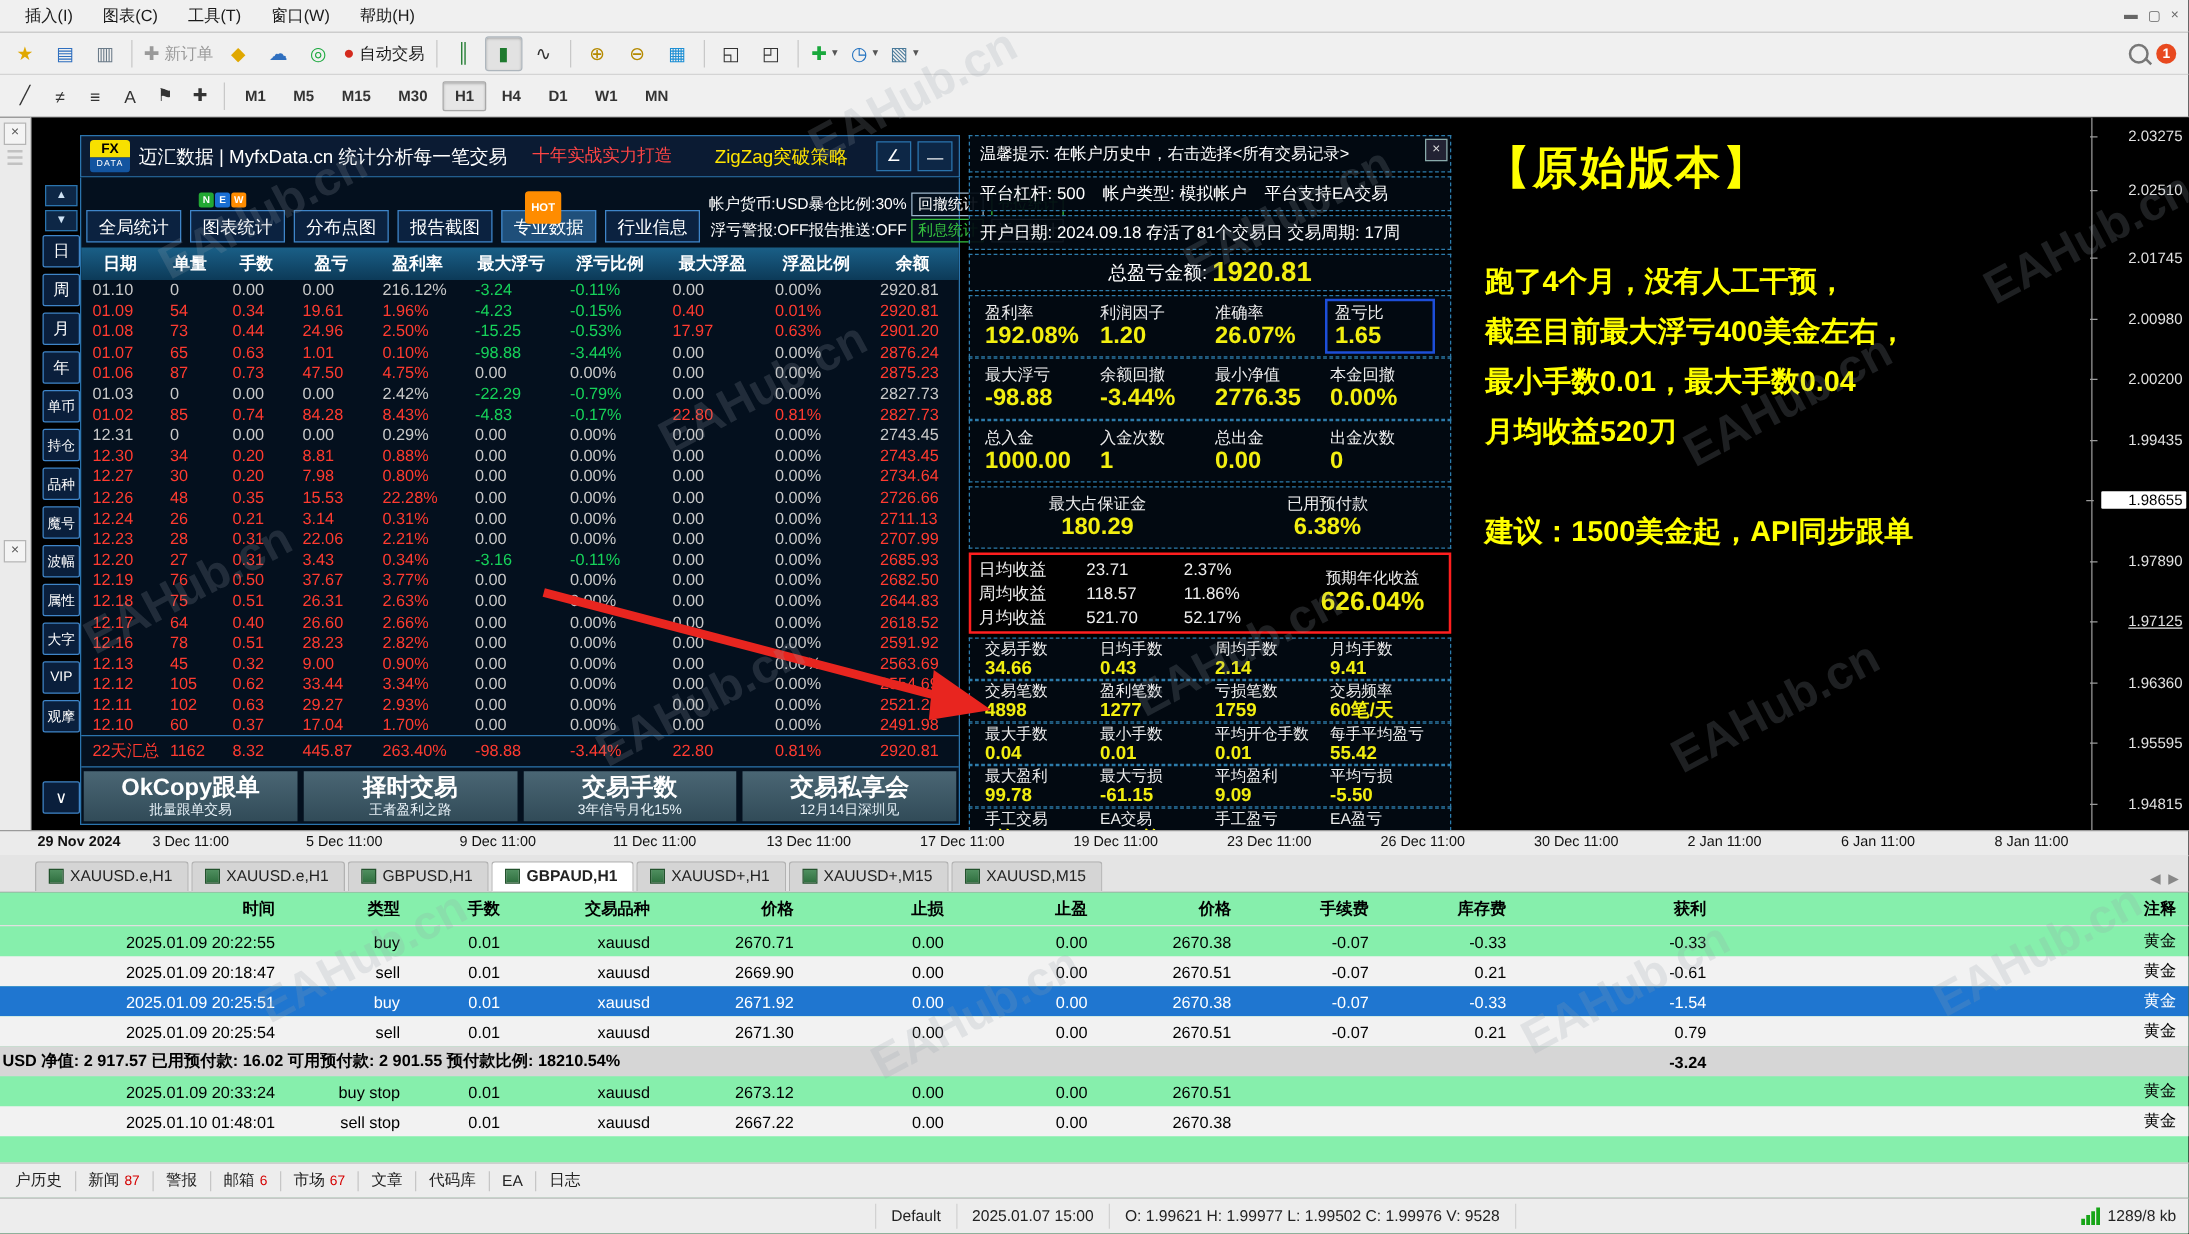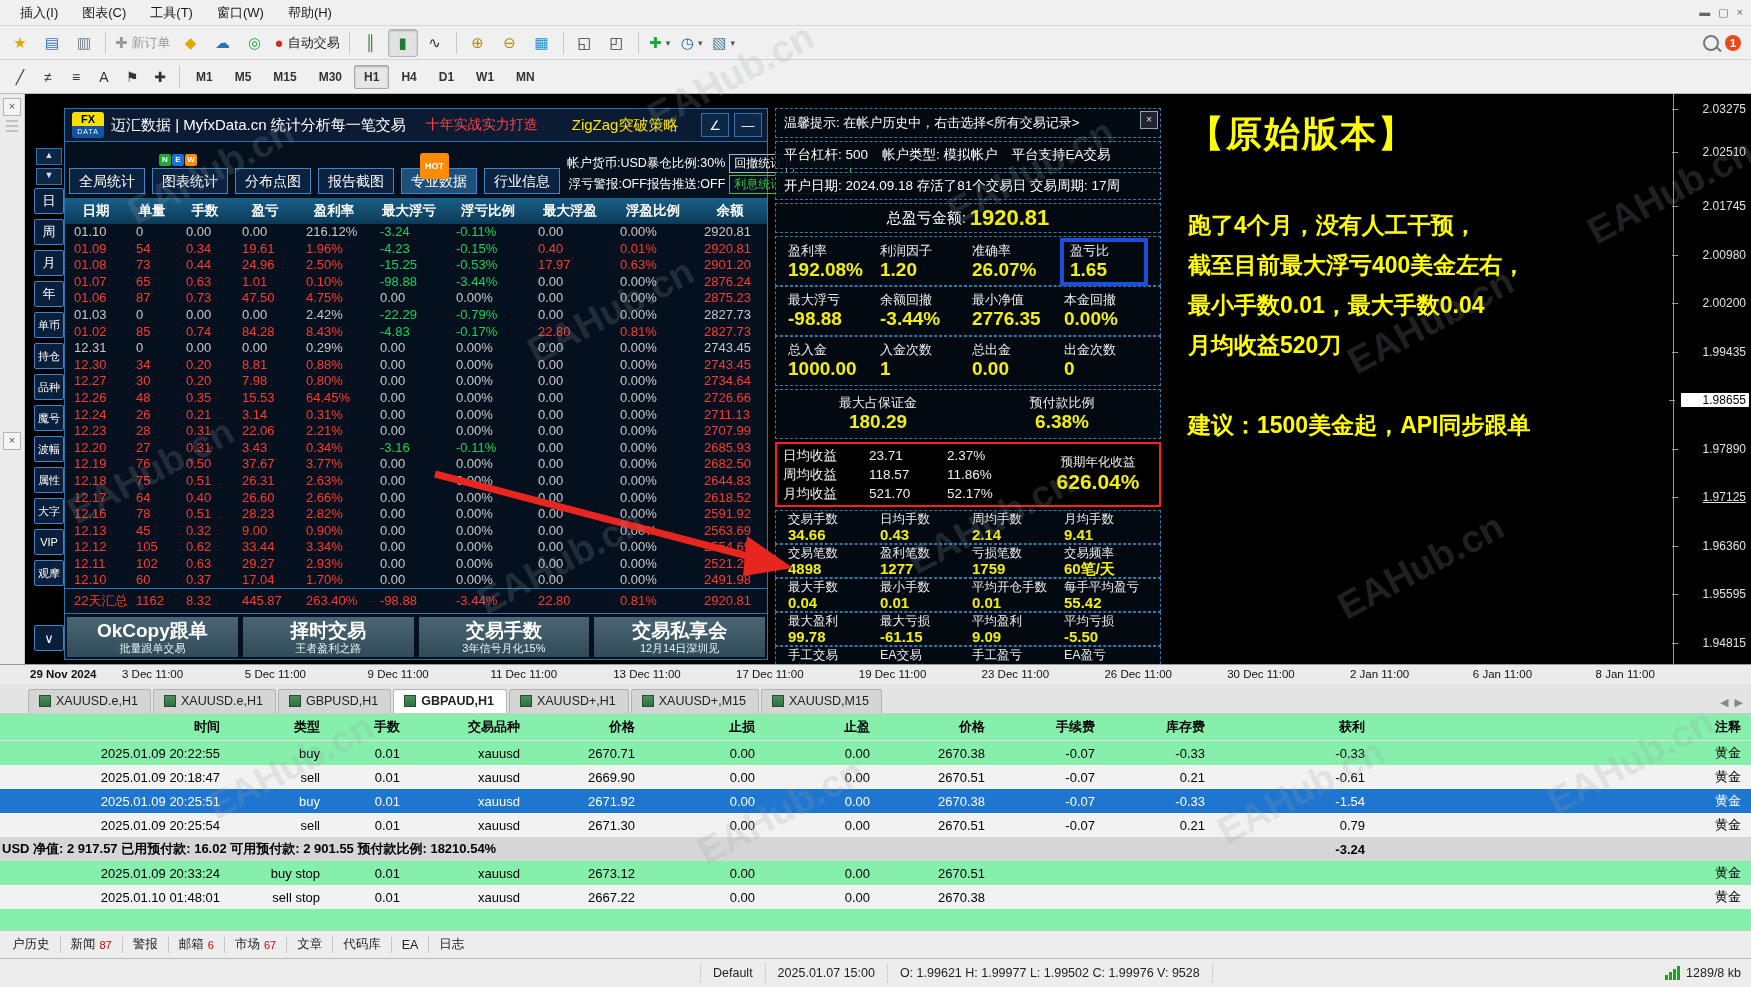--- a/index.html
+++ b/index.html
@@ -86,21 +86,21 @@
   .ip-tip{height:30px;display:flex;align-items:center;font-size:13px;white-space:nowrap;overflow:hidden;}
   .ip-close{position:absolute;right:2px;top:2px;width:16px;height:16px;border:1px solid #8aa;color:#ddd;background:#223;font-size:11px;line-height:14px;text-align:center;}
   .ip-line{height:28px;display:flex;align-items:center;font-size:13.5px;gap:14px;white-space:nowrap;}
   .ip-total{height:30px;display:flex;align-items:center;justify-content:center;gap:4px;}
   .ip-total .lb{font-size:15px;}
   .ip-total .vl{font-size:22px;font-weight:bold;color:#f2ee10;}
   .ip-grid{height:50px;display:grid;grid-template-columns:repeat(4,1fr);align-items:center;}
   .ip-cell{padding-left:4px;}
   .ip-cell .lb{font-size:13px;color:#eee;line-height:16px;white-space:nowrap;}
   .ip-cell .vl{font-size:19px;font-weight:bold;color:#f2ee10;line-height:22px;white-space:nowrap;}
-  .ip-cell.boxed{border:4px solid #1d4ed8;padding:1px 6px;margin-right:4px;}
+  .ip-cell.boxed{border:2px solid #1d4ed8;padding:1px 6px;margin-right:4px;}
   .ip-grid2{height:50px;display:grid;grid-template-columns:1fr 1fr;text-align:center;align-items:center;}
   .ip-avg{height:66px;border:2px solid #ff1f1f;display:flex;align-items:center;padding:2px 6px;}
   .ip-avg-tbl{flex:1;}
   .ip-avg-row{display:flex;font-size:13.5px;line-height:19px;color:#eee;}
   .ip-avg-row .a{width:86px;} .ip-avg-row .b{width:78px;} .ip-avg-row .c{width:70px;}
   .ip-annual{width:110px;text-align:center;}
   .ip-annual .lb{font-size:12.5px;color:#eee;line-height:15px;white-space:nowrap;}
   .ip-annual .vl{font-size:21px;font-weight:bold;color:#f2ee10;line-height:24px;}
   .ip-grid.small{height:34px;}
   .ip-grid.small .lb{font-size:12.5px;line-height:14px;}
@@ -503,21 +503,21 @@
             <div class="fx-cell c-w" style="width: 82px;">0.00%</div>
             <div class="fx-cell c-w" style="width: 82px;">0.00</div>
             <div class="fx-cell c-w" style="width: 84px;">0.00%</div>
             <div class="fx-cell c-r" style="width: 70px;">2734.64</div>
           </div>
           <div class="fx-row">
             <div class="fx-cell c-r" style="width: 62px;">12.26</div>
             <div class="fx-cell c-r" style="width: 50px;">48</div>
             <div class="fx-cell c-r" style="width: 56px;">0.35</div>
             <div class="fx-cell c-r" style="width: 64px;">15.53</div>
-            <div class="fx-cell c-r" style="width: 74px;">64.45%</div>
+            <div class="fx-cell c-r" style="width: 74px;">22.28%</div>
             <div class="fx-cell c-w" style="width: 76px;">0.00</div>
             <div class="fx-cell c-w" style="width: 82px;">0.00%</div>
             <div class="fx-cell c-w" style="width: 82px;">0.00</div>
             <div class="fx-cell c-w" style="width: 84px;">0.00%</div>
             <div class="fx-cell c-r" style="width: 70px;">2726.66</div>
           </div>
           <div class="fx-row">
             <div class="fx-cell c-r" style="width: 62px;">12.24</div>
             <div class="fx-cell c-r" style="width: 50px;">26</div>
             <div class="fx-cell c-r" style="width: 56px;">0.21</div>
@@ -755,21 +755,21 @@
             <div class="vl">0</div>
           </div>
         </div>
       </div>
     <div class="ip-sec ip-grid2">
         <div class="ip-cell">
           <div class="lb">最大占保证金</div>
           <div class="vl">180.29</div>
         </div>
         <div class="ip-cell">
-          <div class="lb">预付款比例</div>
+          <div class="lb">已用预付款</div>
           <div class="vl">6.38%</div>
         </div>
       </div>
     <div class="ip-avg">
       <div class="ip-avg-tbl">
           <div class="ip-avg-row">
             <span class="a">日均收益</span>
             <span class="b">23.71</span>
             <span class="c">2.37%</span>
           </div>

